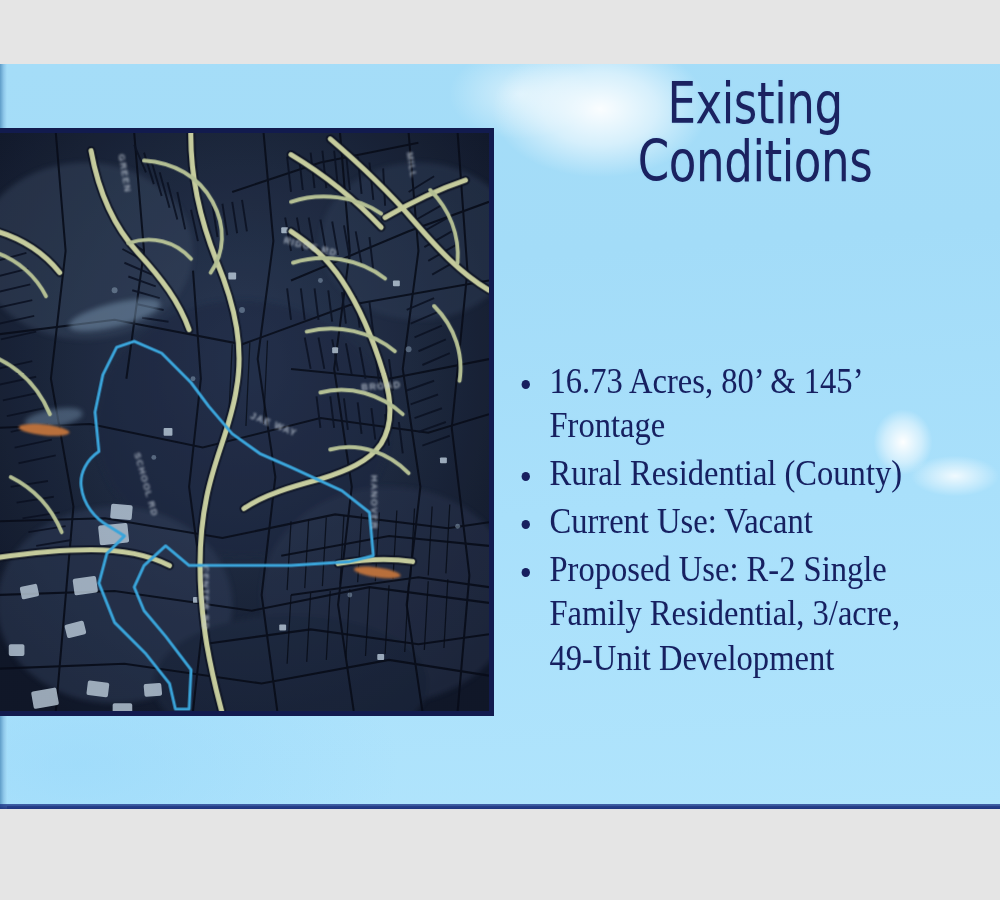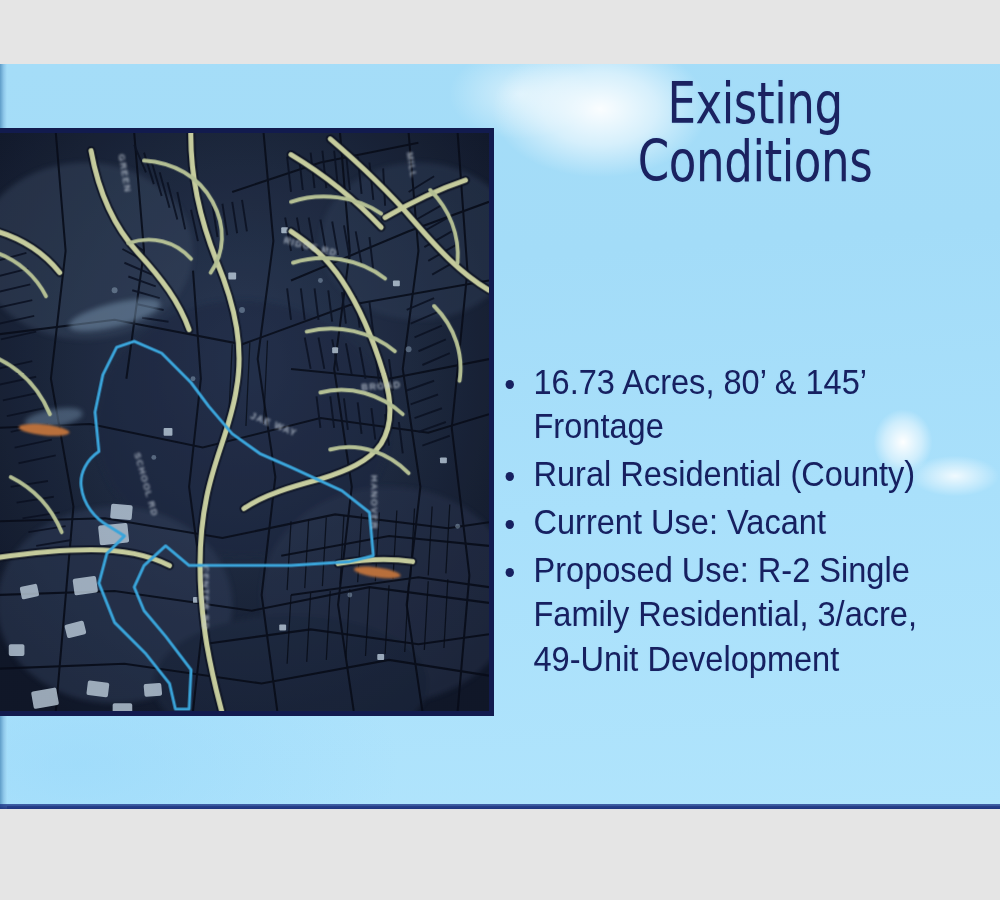--- a/index.html
+++ b/index.html
@@ -51,24 +51,24 @@
     color:#1b2260;
     font-size:57px;line-height:1.02;
     letter-spacing:-.5px;
     font-family:"Liberation Sans Narrow","DejaVu Sans Condensed","Liberation Sans", sans-serif;
     transform:scaleX(.88);transform-origin:50% 0;
     text-shadow:0 0 2px rgba(140,200,240,.8);
   }
   #title .line{display:block;}
 
   #bullets{
-    position:absolute;left:500px;top:296px;width:462px;
+    position:absolute;left:516px;top:296px;width:462px;
     color:#172060;
     font-size:35px;line-height:1.26;
-    font-family:Liberation Sans, sans-serif;
+    font-family:Liberation Serif, serif;
   }
   .bullet{
     position:relative;padding-left:36px;margin-bottom:4px;
     transform:scaleX(.93);transform-origin:0 0;
     text-shadow:0 0 1.5px rgba(150,210,245,.9);
   }
   .bullet .dot{
     position:absolute;left:6px;top:.56em;width:9px;height:9px;border-radius:50%;
     background:#172060;
   }

